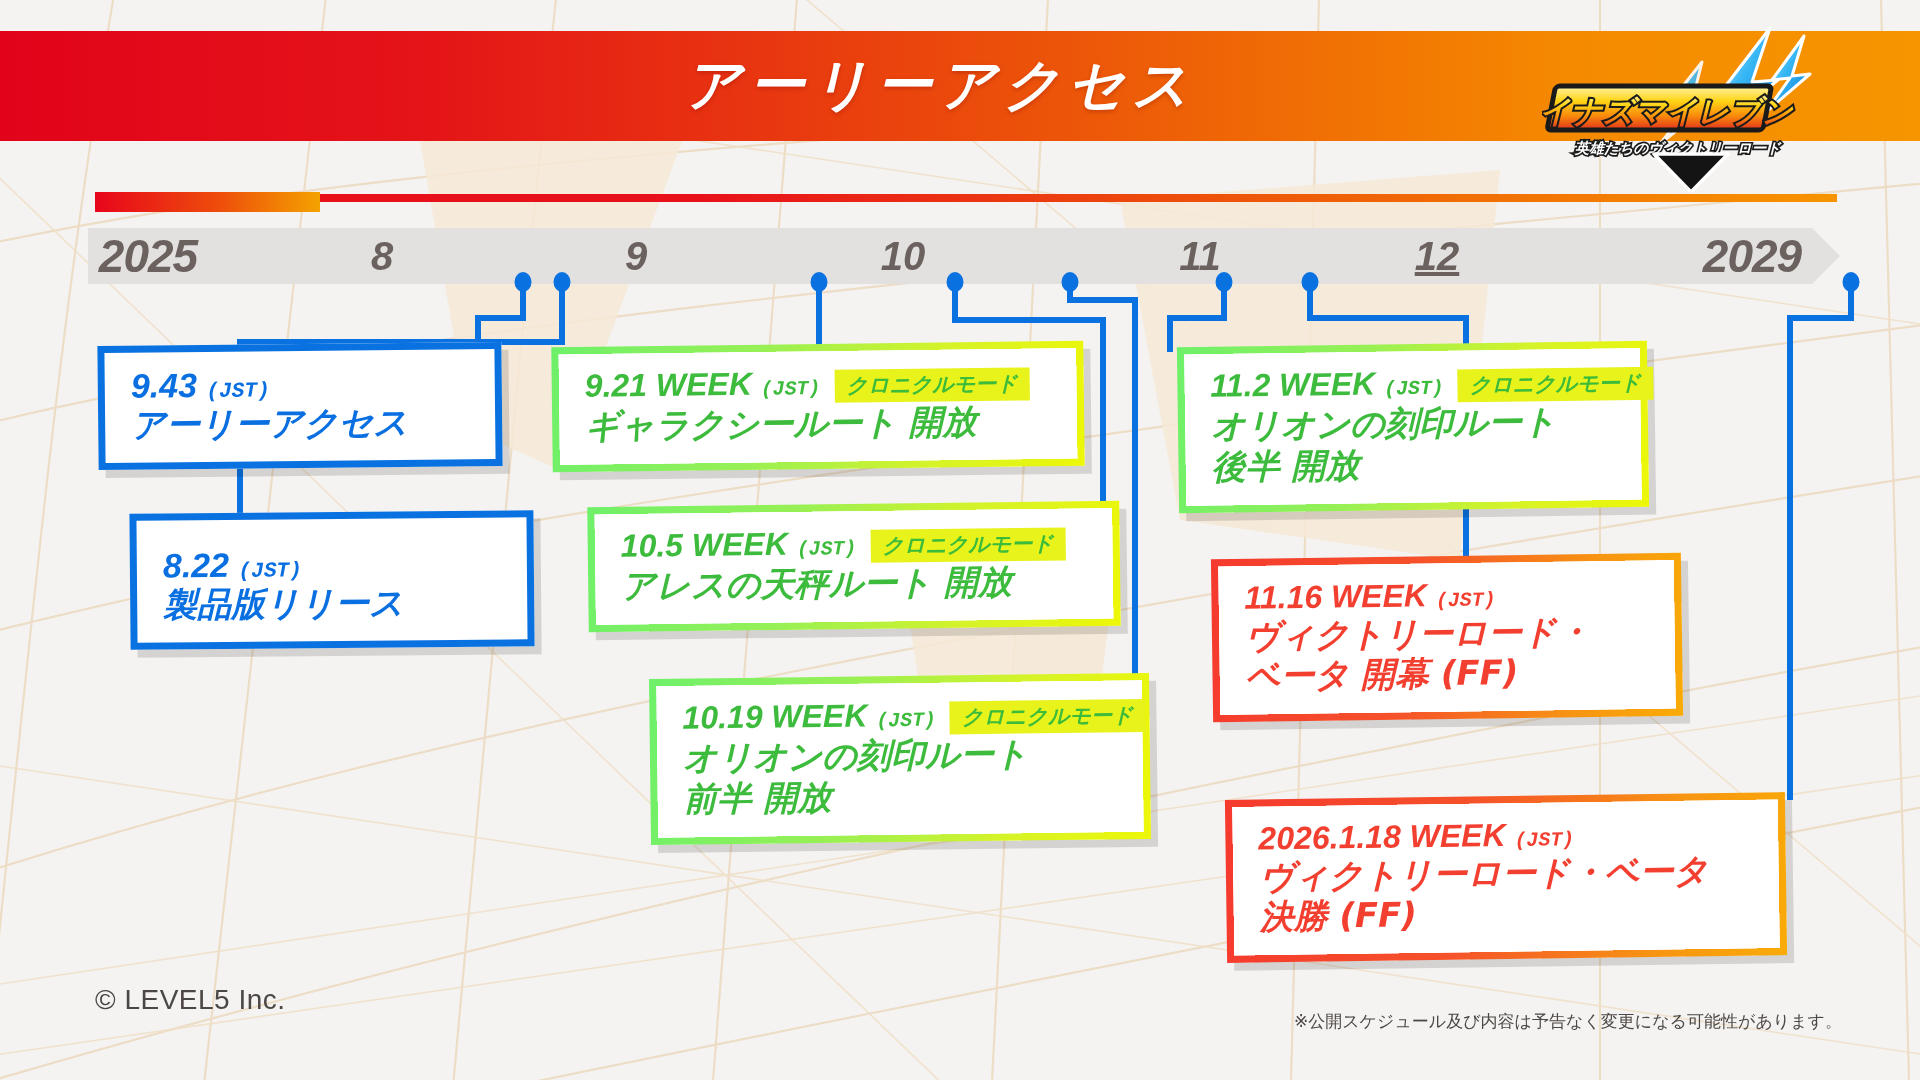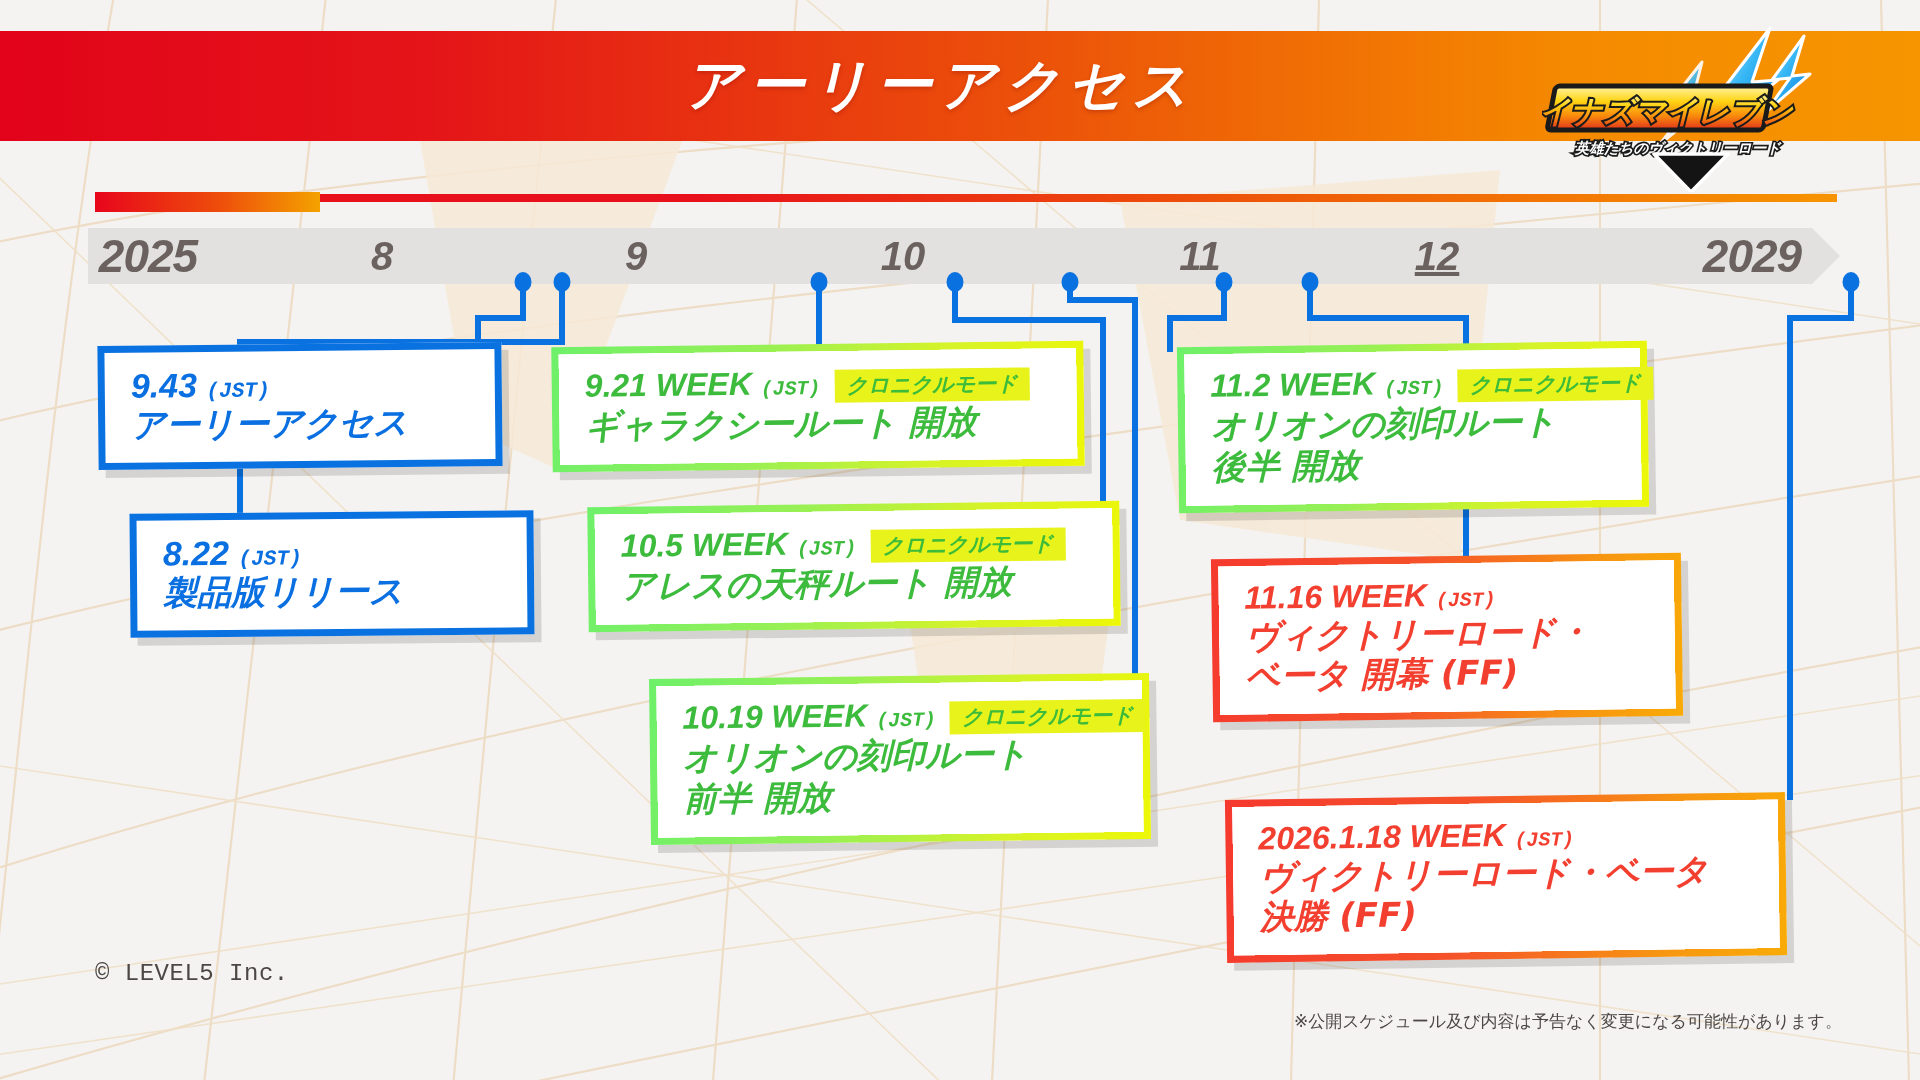--- a/index.html
+++ b/index.html
@@ -116,23 +116,23 @@
     border:7px solid transparent;
     background:
       linear-gradient(#fff,#fff) padding-box,
       linear-gradient(100deg,#f5392e 0%,#f5512a 42%,#f79512 78%,#f9ab07 100%) border-box;
   }
   .card.warm .card-date,
   .card.warm .card-title{ color:#f33f2f; }
 
   
   #copyright{
-    position:absolute; left:95px; top:960px; z-index:7;
-    font-size:24px; color:#4c4744; letter-spacing:.5px;
-    font-family:Liberation Mono, monospace; white-space:nowrap;
+    position:absolute; left:95px; top:984px; z-index:7;
+    font-size:28px; color:#4c4744; letter-spacing:.5px;
+    font-family:Liberation Sans, sans-serif; white-space:nowrap;
   }
   #disclaimer{
     position:absolute; right:78px; top:1010px; z-index:7;
     font-size:17px; color:#4c4744;
     font-family:"DejaVu Sans","Liberation Sans",sans-serif; white-space:nowrap;
   }
 </style>
 </head>
 <body>
 
@@ -258,21 +258,21 @@
 
 <div id="cards-layer">
     <div class="card blue" style="left: 98px; top: 344px; width: 404px; transform: rotate(-0.6deg);">
       <div class="card-row">
         <div class="card-date" style="font-size: 34px;"><span>9.43</span> <span class="jst">(JST)</span></div>
       </div>
       <div class="card-title" style="font-size: 34px;">アーリーアクセス</div>
     </div>
     <div class="card blue" style="left: 130px; top: 512px; width: 404px; transform: rotate(-0.5deg);">
       <div class="card-row">
-        <div class="card-date" style="font-size: 34px;"><span>8.22</span> <span class="jst">(JST)</span></div>
+        <div class="card-date" style="font-size: 34px; margin-top: 12px;"><span>8.22</span> <span class="jst">(JST)</span></div>
       </div>
       <div class="card-title" style="font-size: 34px;">製品版リリース</div>
     </div>
     <div class="card green" style="left: 552px; top: 344px; width: 532px; transform: rotate(-0.7deg);">
       <div class="card-row">
         <div class="card-date" style="font-size: 32px;"><span>9.21 WEEK</span> <span class="jst">(JST)</span></div>
         <span class="badge">クロニクルモード</span>
       </div>
       <div class="card-title" style="font-size: 34px;">ギャラクシールート 開放</div>
     </div>

